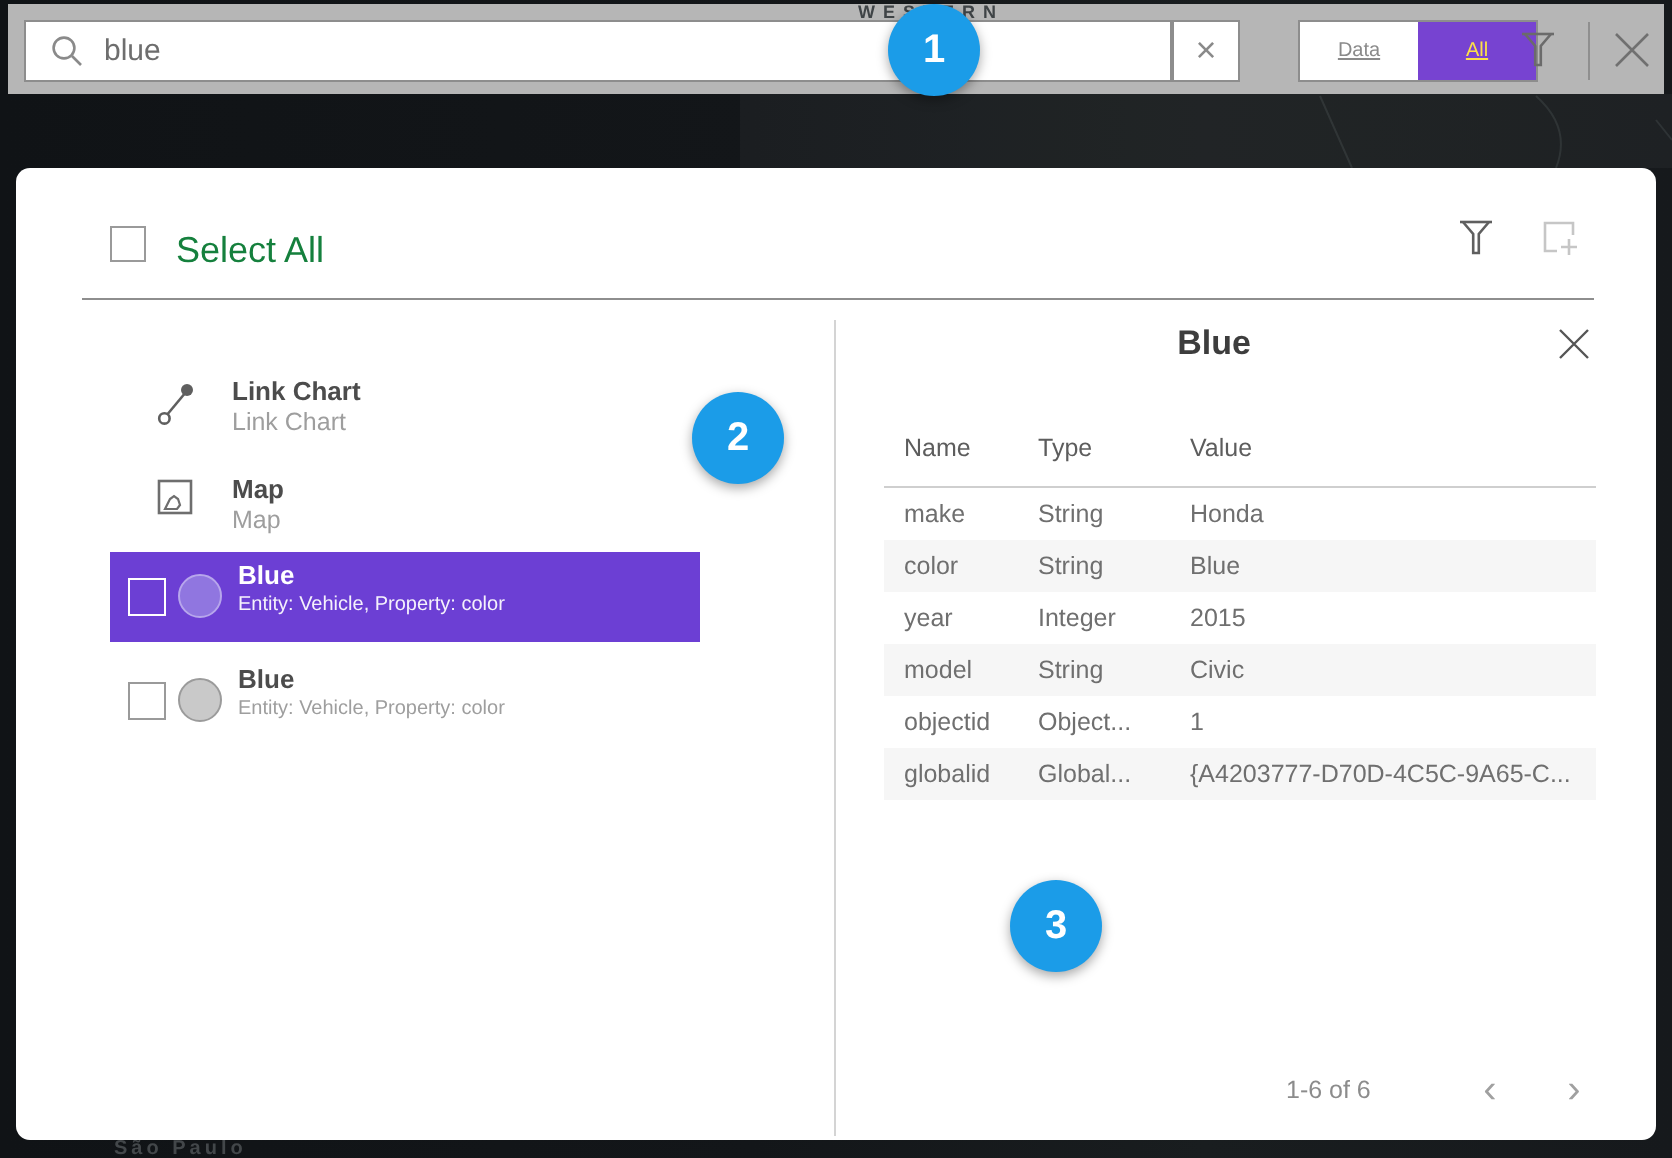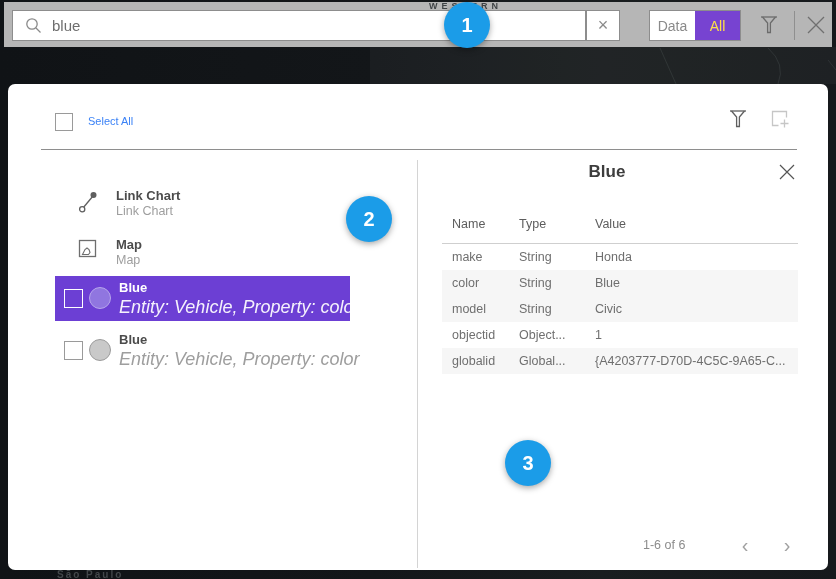--- a/index.html
+++ b/index.html
@@ -23,22 +23,22 @@
   .searchbox { position:absolute; left:8px; top:8px; width:574px; height:31px;
                background:#fff; border:1px solid #8d8d8d; display:flex; align-items:center; }
   .searchbox svg { margin:0 10px 0 12px; flex:0 0 auto; }
   .searchbox input { flex:1; border:none; outline:none; background:transparent;
                      font-family:"Liberation Sans",sans-serif; font-size:15px; color:#6e6e6e; }
   .clear-btn { position:absolute; left:582px; top:8px; width:34px; height:31px;
                background:#fff; border:1px solid #8d8d8d; color:#8a8a8a; font-size:18px;
                line-height:27px; text-align:center; cursor:pointer; font-family:inherit; }
   .segmented { position:absolute; left:645px; top:8px; height:31px; display:flex;
                border:1px solid #8d8d8d; background:#fff; }
-  .seg { width:45px; height:100%; border:none; background:#fff; color:#8a8a8a;
-         font-size:14px; font-family:inherit; cursor:pointer; }
+  .seg { width:59px; height:100%; border:none; background:#fff; color:#8a8a8a;
+         font-size:10px; font-family:inherit; cursor:pointer;text-decoration:underline; }
   .seg.active { background:#7743d1; color:#fde047; }
   .tb-icon-btn { position:absolute; top:11px; width:28px; height:26px; background:transparent;
                  border:none; cursor:pointer; color:#6b6b6b; }
   .tb-filter { left:751px; }
   .tb-vdiv { position:absolute; left:790px; top:9px; width:1px; height:29px; background:#8f8f8f; }
   .tb-close { left:798px; }
 
   
   .annotation { position:absolute; width:46px; height:46px; border-radius:50%;
                 background:#1b9ce8; color:#fff; font-size:20px; font-weight:bold;
@@ -46,21 +46,21 @@
                 box-shadow:0 2px 6px rgba(0,0,0,0.35); }
   .a1 { left:444px; top:2px; }
   .a2 { left:346px; top:196px; }
   .a3 { left:505px; top:440px; }
 
   
   .panel { position:absolute; left:8px; top:84px; width:820px; height:486px;
            background:#fff; border-radius:7px; z-index:2; }
   .checkbox { border:1px solid #9a9a9a; background:transparent; display:inline-block; }
   .selall-check { position:absolute; left:47px; top:29px; width:18px; height:18px; cursor:pointer; }
-  .selall-label { position:absolute; left:80px; top:31px; font-size:11px; color:#3b82f6; }
+  .selall-label { position:absolute; left:80px; top:31px; font-size:18px; color:#15803d; }
   .pn-filter { position:absolute; left:718px; top:23px; width:24px; height:26px;
                background:none; border:none; color:#5f5f5f; cursor:pointer; }
   .pn-add { position:absolute; left:761px; top:25px; width:24px; height:24px;
             background:none; border:none; color:#c6c6c6; cursor:pointer; }
   .hdr-divider { position:absolute; left:33px; top:65px; width:756px; height:1px; background:#8e8e8e; }
   .v-divider { position:absolute; left:409px; top:76px; width:1px; height:408px; background:#d4d4d4; }
 
   
   .result-item { position:absolute; left:33px; width:320px; cursor:pointer;margin-top:10px; }
   .ri-icon { position:absolute; left:37px; top:2px; color:#5f5f5f; }
@@ -69,21 +69,21 @@
   .item-linkchart { top:94px; height:36px; }
   .item-map { top:143px; height:36px; }
   .entity-row { position:absolute; left:47px; width:295px; height:45px; cursor:pointer; }
   .row-selected { background:#6c3fd4; }
   .er-check { position:absolute; left:9px; top:13px; width:19px; height:19px; }
   .row-selected .er-check { border-color:#fff; }
   .er-circle { position:absolute; left:34px; top:11px; width:22px; height:22px; border-radius:50%; }
   .circ-sel { background:#9076e0; border:1.5px solid #b7a6ec; }
   .circ-un { background:#c9c9c9; border:1.5px solid #9b9b9b; }
   .er-title { position:absolute; left:64px; top:4px; font-size:13px; font-weight:bold; color:#4c4c4c; }
-  .er-sub { position:absolute; left:64px; top:21px; font-size:18px; color:#9e9e9e; white-space:nowrap;font-style:italic; }
+  .er-sub { position:absolute; left:64px; top:21px; font-size:10px; color:#9e9e9e; white-space:nowrap; }
   .row-selected .er-title { color:#fff; }
   .row-selected .er-sub { color:rgba(255,255,255,0.93); }
   .row-blue1 { top:192px; }
   .row-blue2 { top:244px; }
 
   
   .det-title { position:absolute; left:409px; top:78px; width:380px; text-align:center;
                font-size:17px; font-weight:bold; color:#3d3d3d; }
   .det-close { position:absolute; left:768px; top:78px; width:22px; height:22px;
                background:none; border:none; color:#555; cursor:pointer; }
@@ -221,20 +221,25 @@
       <div class="trow">
         <span class="col1">make</span>
         <span class="col2">String</span>
         <span class="col3">Honda</span>
       </div>
       <div class="trow striped">
         <span class="col1">color</span>
         <span class="col2">String</span>
         <span class="col3">Blue</span>
       </div>
+      <div class="trow">
+        <span class="col1">year</span>
+        <span class="col2">Integer</span>
+        <span class="col3">2015</span>
+      </div>
       <div class="trow striped">
         <span class="col1">model</span>
         <span class="col2">String</span>
         <span class="col3">Civic</span>
       </div>
       <div class="trow">
         <span class="col1">objectid</span>
         <span class="col2">Object...</span>
         <span class="col3">1</span>
       </div>

